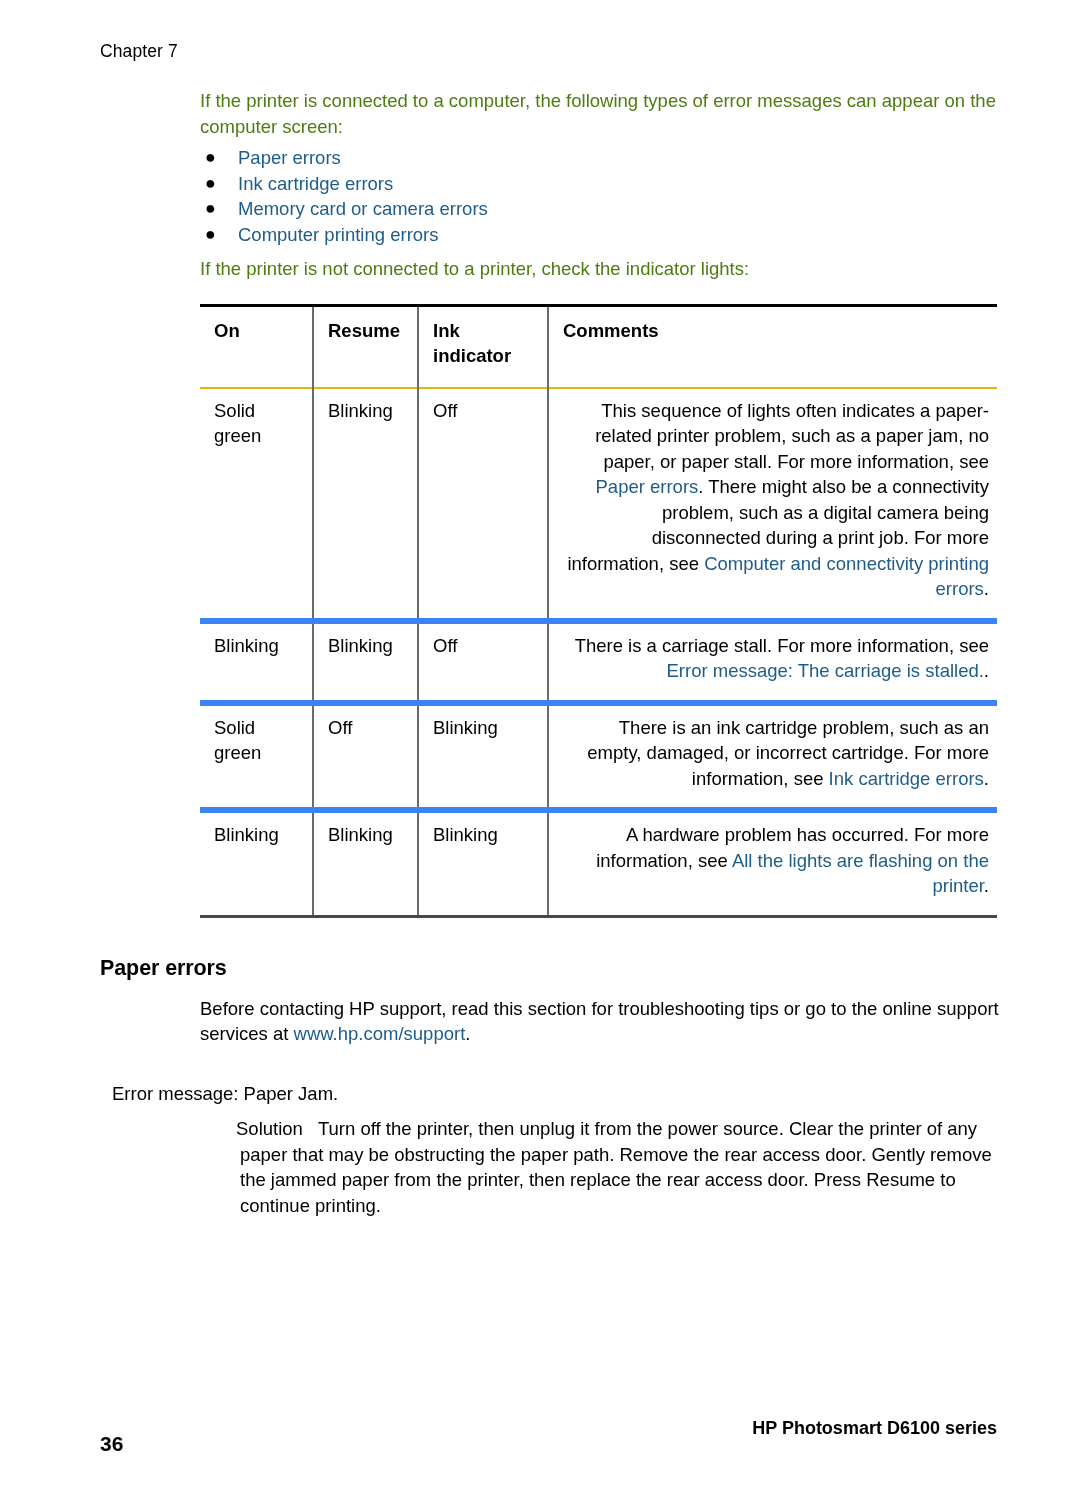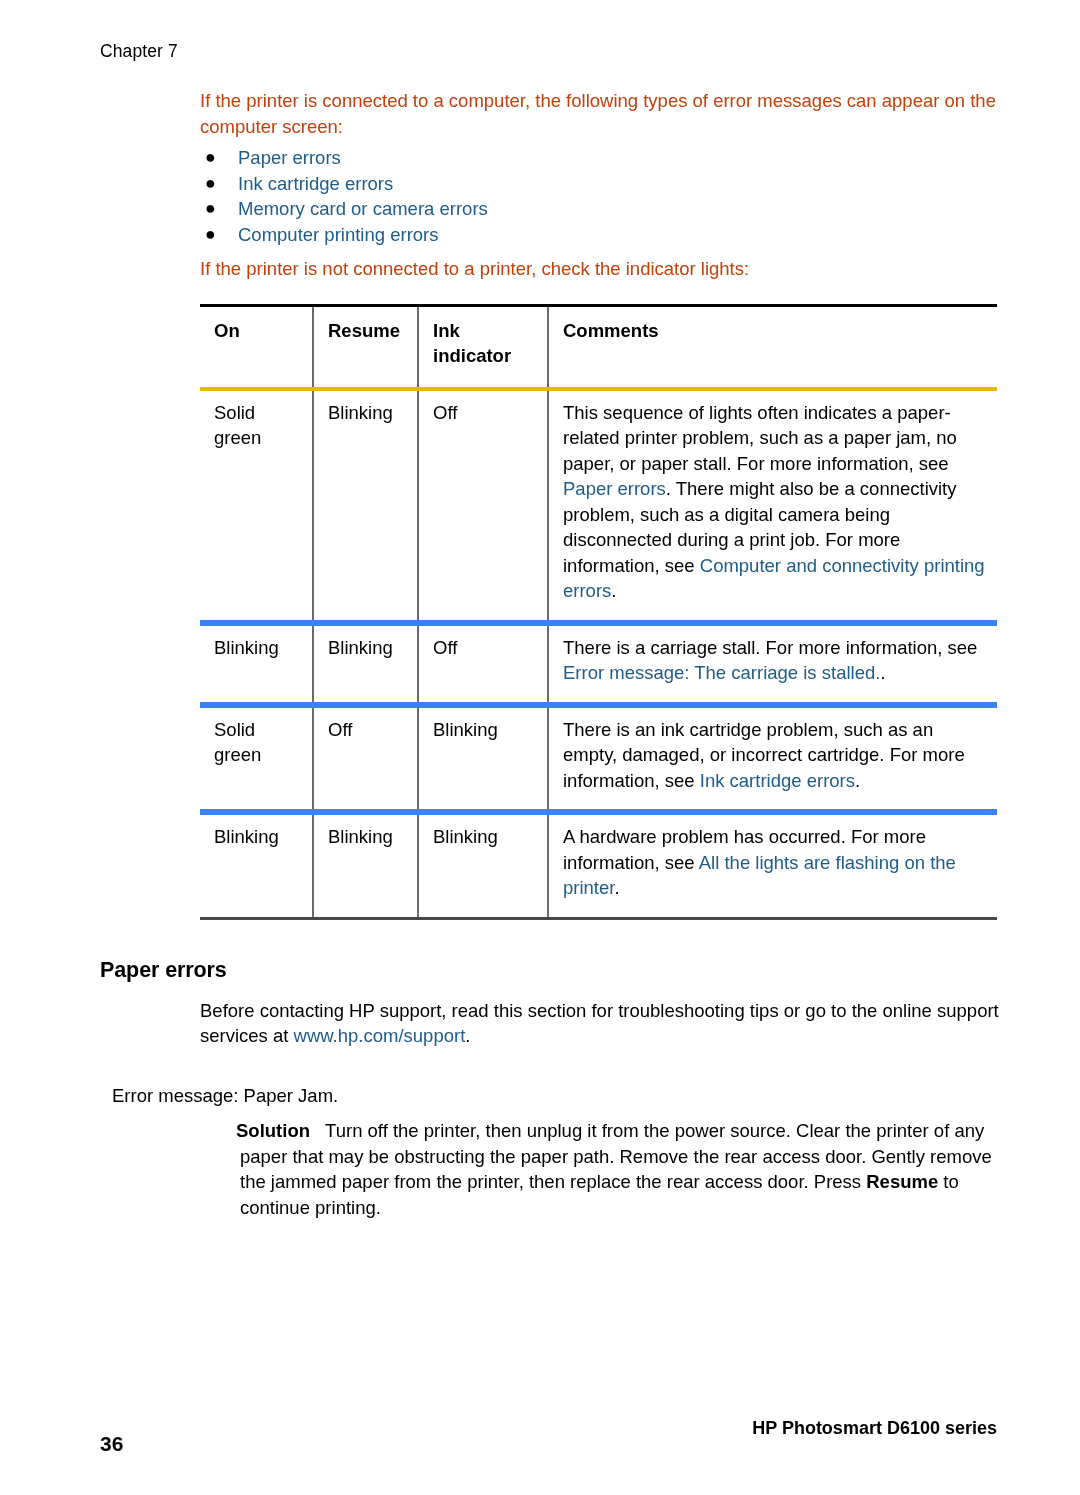--- a/index.html
+++ b/index.html
@@ -42,21 +42,21 @@
     left: 0;
     top: 88px;
     width: 1080px;
   }
 
   .body-text {
     margin: 0 0 0 200px;
     width: 797px;
     font-size: 18.5px;
     line-height: 25.5px;
-    color: #c2410c;
+    color: #4d7c0f;
   }
 
   .intro-para { margin-bottom: 6px; }
 
   
   ul.bullets {
     list-style: none;
     margin: 0 0 0 205px;
     padding: 0;
     width: 790px;
@@ -110,29 +110,29 @@
     border-left: none;
     padding-left: 14px;
   }
   table.lights-table thead th {
     font-weight: bold;
     padding-top: 11px;
     padding-bottom: 18px;
   }
   table.lights-table thead tr {
     border-top: 3px solid #000000;
-    border-bottom: 4px solid #eab308;
+    border-bottom: 2px solid #eab308;
   }
   table.lights-table tbody tr {
     border-bottom: 6px solid #3b82f6;
   }
   table.lights-table tbody tr:last-child {
     border-bottom: 3px solid #474747;
   }
-  table.lights-table td.comments { padding-right: 8px; }
+  table.lights-table td.comments { padding-right: 8px; text-align: right; }
 
   .lnk { color: #1e5c8a; }
 
   
   h2.section-heading {
     margin: 36px 0 0 100px;
     font-size: 21.5px;
     line-height: 28px;
     font-weight: bold;
     color: #000;
@@ -154,21 +154,21 @@
     font-weight: normal;
   }
 
   .solution-para {
     margin: 10px 0 0 240px;
     width: 760px;
     font-size: 18.5px;
     line-height: 25.5px;
     text-indent: -4px;
   }
-  .solution-para b { font-weight: bold; }
+  .solution-para b { font-weight: normal; }
 
   
   .footer {
     position: absolute;
     left: 0;
     bottom: 55px;
     width: 1080px;
     height: 24px;
   }
   .footer .page-number {

